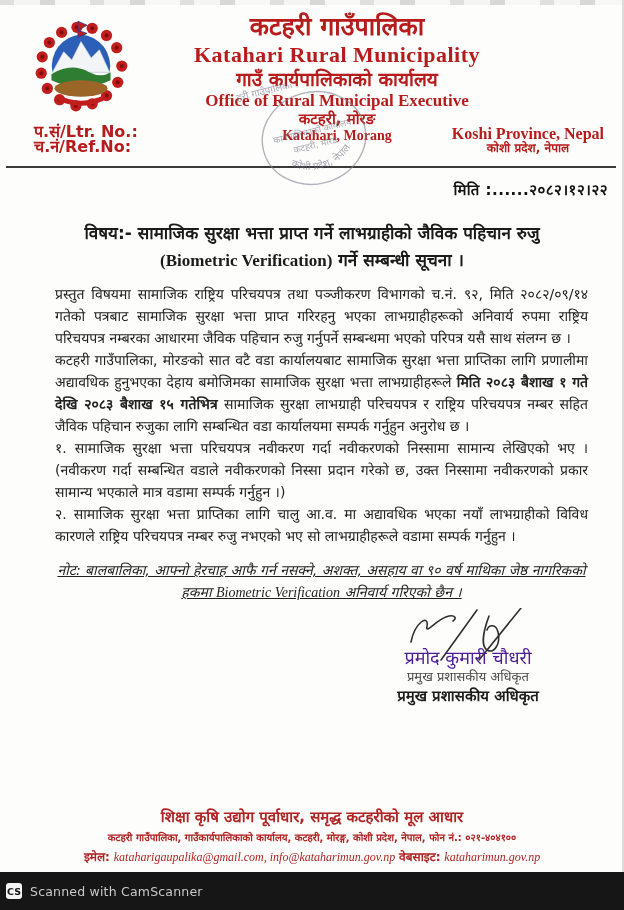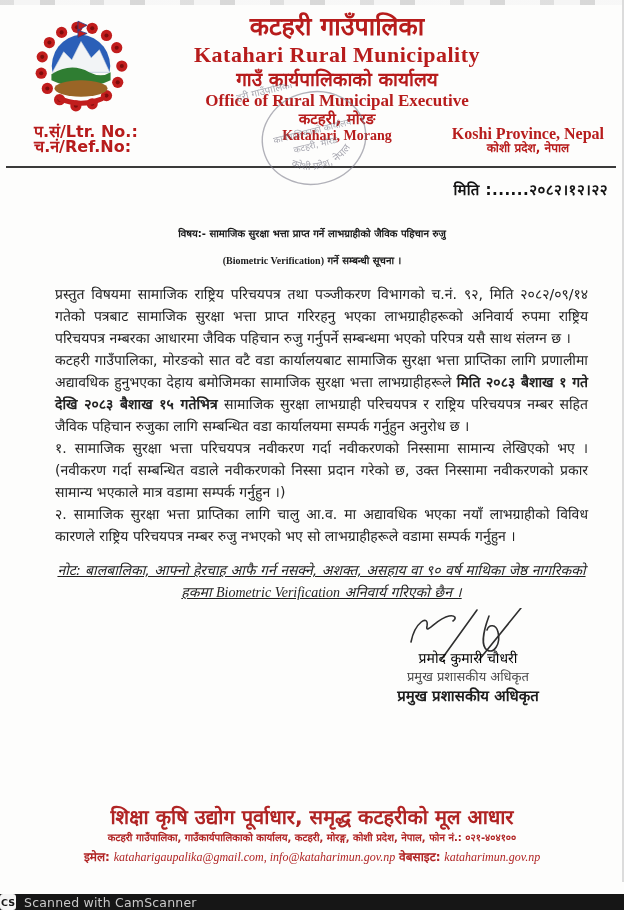--- a/index.html
+++ b/index.html
@@ -20,48 +20,48 @@
   .t-en-3{font-family:"Liberation Serif",serif;font-size:14px;font-weight:bold;line-height:16px;}
   .ltr-block{position:absolute;left:34px;top:124px;color:#b71c1c;font-weight:bold;font-size:16px;line-height:15px;}
   .province-block{position:absolute;right:20px;top:127px;color:#b71c1c;font-weight:bold;text-align:center;}
   .prov-en{font-family:"Liberation Serif",serif;font-size:16px;line-height:14px;}
   .prov-np{font-size:12px;line-height:14px;}
   .stamp-wrap{position:absolute;left:236px;top:84px;width:156px;height:108px;opacity:.6;z-index:3;pointer-events:none;}
   .head-divider{position:absolute;left:6px;right:8px;top:166px;border-top:2px solid #3a3a3a;}
 
   
   .date-line{position:absolute;top:179px;right:16px;font-size:15px;font-weight:bold;color:#141414;letter-spacing:.5px;}
-  .subject{position:absolute;top:220px;left:60px;right:60px;text-align:center;color:#1b1b1b;font-weight:bold;font-size:10px;line-height:27px;}
+  .subject{position:absolute;top:220px;left:60px;right:60px;text-align:center;color:#1b1b1b;font-weight:bold;font-size:17px;line-height:27px;}
   .subject .en{font-family:"Liberation Serif",serif;}
 
   
   .letter-body{position:absolute;top:283px;left:55px;right:36px;color:#222;font-size:14px;line-height:22px;text-align:justify;}
   .letter-body p{margin:0;}
   .list-heading{font-weight:normal;}
   .note-para{margin-top:12px !important;text-align:center;font-style:italic;color:#1f1f1f;text-decoration:underline;}
   .note-para .en{font-family:"Liberation Serif",serif;font-style:italic;}
   .b{font-weight:bold;}
 
   
   .sig-block{margin-top:4px;margin-left:auto;width:240px;text-align:center;position:relative;}
   .sig-scribble{display:block;margin:0 auto -14px auto;}
-  .sig-name{font-size:14px;line-height:20px;color:#000000;}
+  .sig-name{font-size:18px;line-height:20px;color:#4c1d95;}
   .sig-desig-stamp{font-size:13px;line-height:18px;color:#4a4a4a;}
   .sig-desig-bold{font-size:15px;line-height:20px;font-weight:bold;color:#1d1d1d;}
 
   
   .footer{position:absolute;left:0;right:0;top:806px;text-align:center;color:#b02424;}
-  .f-tagline{font-size:20px;font-weight:bold;line-height:22px;}
+  .f-tagline{font-size:15px;font-weight:bold;line-height:22px;}
   .f-address{font-size:10px;font-weight:bold;line-height:20px;}
   .f-contact{font-size:12px;line-height:18px;}
   .f-contact .lbl{font-weight:bold;}
   .f-contact .val{font-family:"Liberation Serif",serif;font-style:italic;}
 
   
-  .cam-bar{position:absolute;left:0;right:0;bottom:0;height:16px;background:#161616;display:flex;align-items:center;}
+  .cam-bar{position:absolute;left:0;right:0;bottom:0;height:38px;background:#161616;display:flex;align-items:center;padding-left:6px;}
   .cs-badge{width:16px;height:16px;background:#f5f5f5;border-radius:3px;display:flex;align-items:center;justify-content:center;
     font-size:9.5px;font-weight:bold;color:#161616;font-family:"DejaVu Sans",sans-serif;}
   .cam-text{color:#c9c9c9;font-size:12.5px;margin-left:8px;letter-spacing:.2px;}
 </style>
 </head>
 <body>
 
 <div class="page">
 
   <div class="scan-noise-top"></div>

